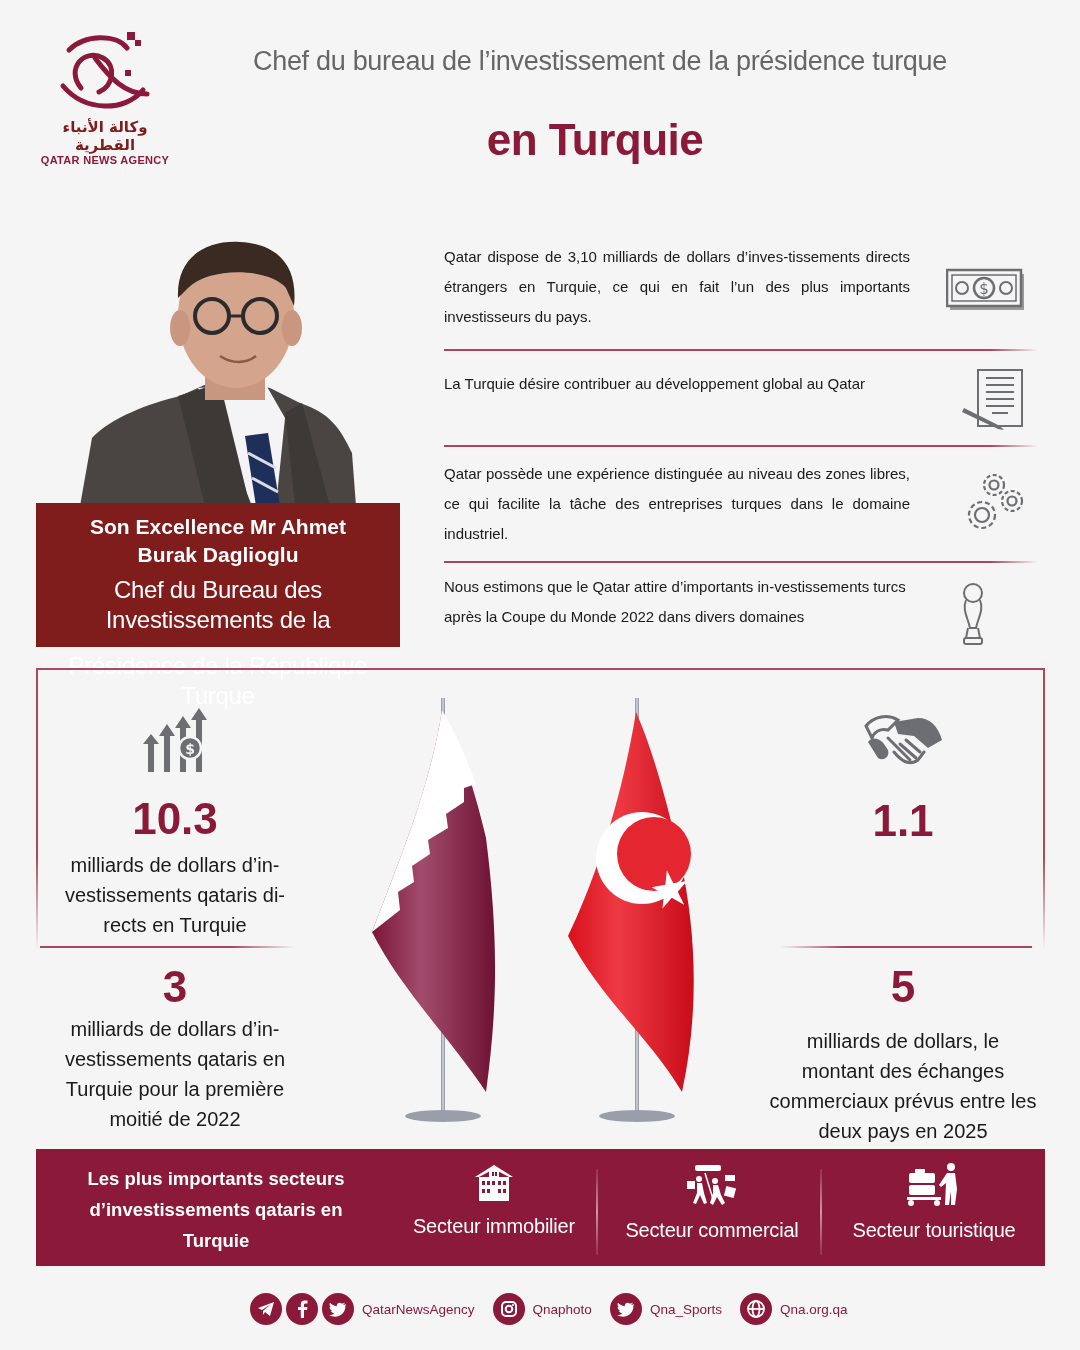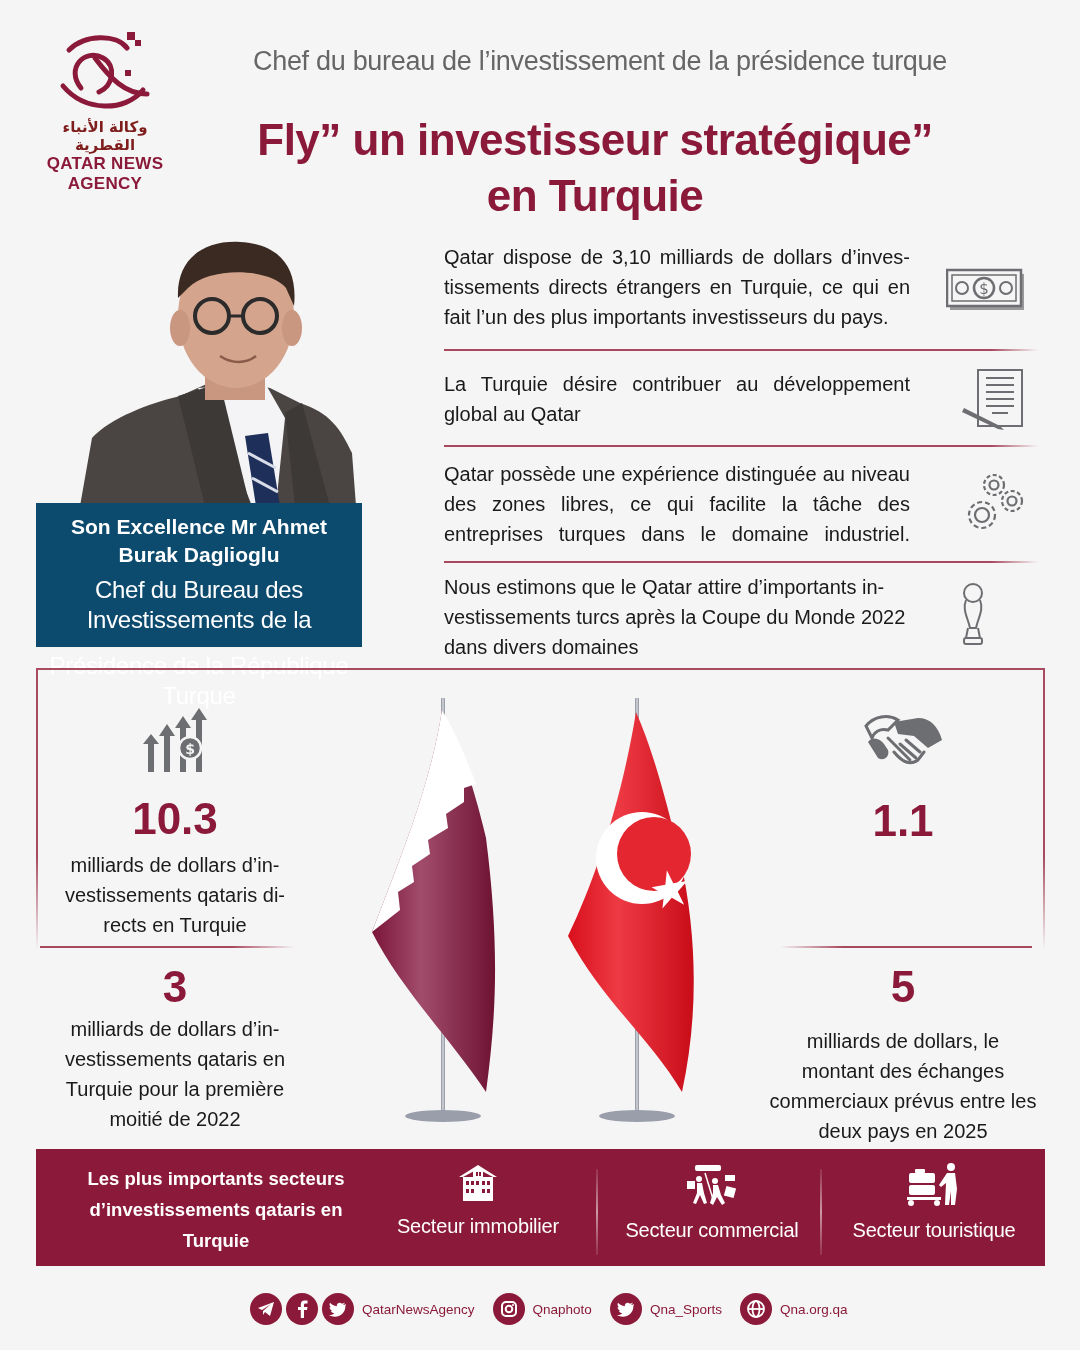--- a/index.html
+++ b/index.html
@@ -10,35 +10,35 @@
     color: #1a1a1a;
     position: relative;
     overflow: hidden;
   }
   .abs { position: absolute; }
 
   
   .logo { left: 30px; top: 28px; width: 150px; height: 130px; text-align: center; }
   .logo svg { display: block; margin: 0 auto; }
   .logo .ar { font-family: "DejaVu Sans", sans-serif; color: #7f1d1d; font-size: 15px; font-weight: bold; margin-top: 2px; }
-  .logo .en { font-family: "Liberation Sans", sans-serif; color: #8b1a3a; font-size: 17px; font-weight: bold; letter-spacing: 0.3px; }
+  .logo .en { font-family: "Liberation Sans", sans-serif; color: #8b1a3a; font-size: 11px; font-weight: bold; letter-spacing: 0.3px; }
 
   
   .subtitle { left: 200px; top: 46px; width: 800px; text-align: center; font-family: "Liberation Sans", sans-serif; font-size: 27px; color: #666; letter-spacing: -0.3px; }
   .title { left: 180px; top: 112px; width: 830px; text-align: center; font-family: "Liberation Sans", sans-serif; font-weight: bold; font-size: 44px; line-height: 56px; color: #8b1a3a; letter-spacing: -0.5px; }
 
   
   .portrait { left: 40px; top: 228px; width: 372px; height: 278px; overflow: hidden; }
-  .name-card { left: 36px; top: 503px; width: 326px; height: 144px; background: #0c4a6e; color: #fff; text-align: center; padding-top: 10px; }
+  .name-card { left: 36px; top: 503px; width: 364px; height: 144px; background: #7f1d1d; color: #fff; text-align: center; padding-top: 10px; }
   .name-card .nm { font-family: "Liberation Sans", sans-serif; font-weight: bold; font-size: 21px; line-height: 28px; }
   .name-card .rl { font-family: "Liberation Sans", sans-serif; font-size: 24px; line-height: 30px; margin-top: 6px; letter-spacing: -0.3px; }
 
   
   .fact { left: 444px; width: 600px; }
-  .fact .txt { width: 466px; font-family: "Liberation Sans", sans-serif; font-size: 20px; line-height: 30px; text-align: justify; color: #1a1a1a; }
+  .fact .txt { width: 466px; font-family: "Liberation Sans", sans-serif; font-size: 15px; line-height: 30px; text-align: justify; color: #1a1a1a; }
   .fact .ico { position: absolute; right: 18px; }
   .divider { height: 2px; background: linear-gradient(to right, #a8485e 0%, #a8485e 92%, rgba(168,72,94,0) 100%); }
 
   
   .stats-box { left: 36px; top: 668px; width: 1009px; height: 470px; border: 2px solid #a84a60; border-bottom: none;
     -webkit-mask-image: linear-gradient(to bottom, #000 0%, #000 40%, rgba(0,0,0,0) 60%);
     mask-image: linear-gradient(to bottom, #000 0%, #000 40%, rgba(0,0,0,0) 60%); }
   .stat { text-align: center; font-family: "Liberation Sans", sans-serif; }
   .stat .num { font-weight: bold; color: #8b1a3a; font-size: 44px; line-height: 50px; }
   .stat .desc { font-size: 20px; line-height: 30px; color: #1a1a1a; }
@@ -69,21 +69,20 @@
     <rect x="72" y="4" width="8" height="8" fill="#8b1a3a"></rect>
     <rect x="80" y="12" width="6" height="6" fill="#8b1a3a"></rect>
     <rect x="70" y="42" width="6" height="6" fill="#8b1a3a"></rect>
   </svg>
   <div class="ar">وكالة الأنباء القطرية</div>
   <div class="en">QATAR NEWS AGENCY</div>
 </div>
 
 <div class="abs subtitle">Chef du bureau de l’investissement de la présidence turque</div>
 <div class="abs title">
-  <div>Fly” un investisseur stratégique”</div>
   <div>en Turquie</div>
 </div>
 
 <div class="abs portrait">
   <svg width="372" height="278" viewBox="0 0 372 278">
 
     <path d="M40 278 L 52 210 C 70 190, 110 175, 140 168 L 180 150 L 230 160 L 260 175 C 290 185, 300 200, 312 225 L 316 278 Z" fill="#4a4543"></path>
 
     <path d="M158 160 L 185 210 L 212 278 L 236 278 L 245 190 L 225 155 Z" fill="#f4f4f6"></path>
 
@@ -259,21 +258,21 @@
     <circle cx="282" cy="170" r="46" fill="#ffffff"></circle>
     <circle cx="294" cy="166" r="37" fill="#e42631"></circle>
     <polygon points="310,182 314,196 328,196 317,205 321,219 310,210 299,219 303,205 292,196 306,196" fill="#ffffff" transform="rotate(-10 310 200)"></polygon>
     <ellipse cx="277" cy="428" rx="38" ry="6" fill="#9a9daa"></ellipse>
   </svg>
 </div>
 
 <div class="abs sectors">
   <div class="head">Les plus importants secteurs d’investissements qataris en Turquie</div>
 
-  <div class="sector" style="left:332px;">
+  <div class="sector" style="left:348px;">
     <div>
       <svg width="42" height="40" viewBox="0 0 42 40">
         <polygon points="21,2 40,14 36,14 21,6 6,14 2,14" fill="#fff"></polygon>
         <rect x="6" y="14" width="30" height="24" fill="#fff"></rect>
         <rect x="16" y="6" width="10" height="10" fill="#fff"></rect>
         <g fill="#8b1a3a">
           <rect x="19" y="9" width="2" height="4"></rect>
             <rect x="22" y="9" width="2" height="4"></rect>
           <rect x="9" y="18" width="3" height="4"></rect>
             <rect x="14" y="18" width="3" height="4"></rect>

